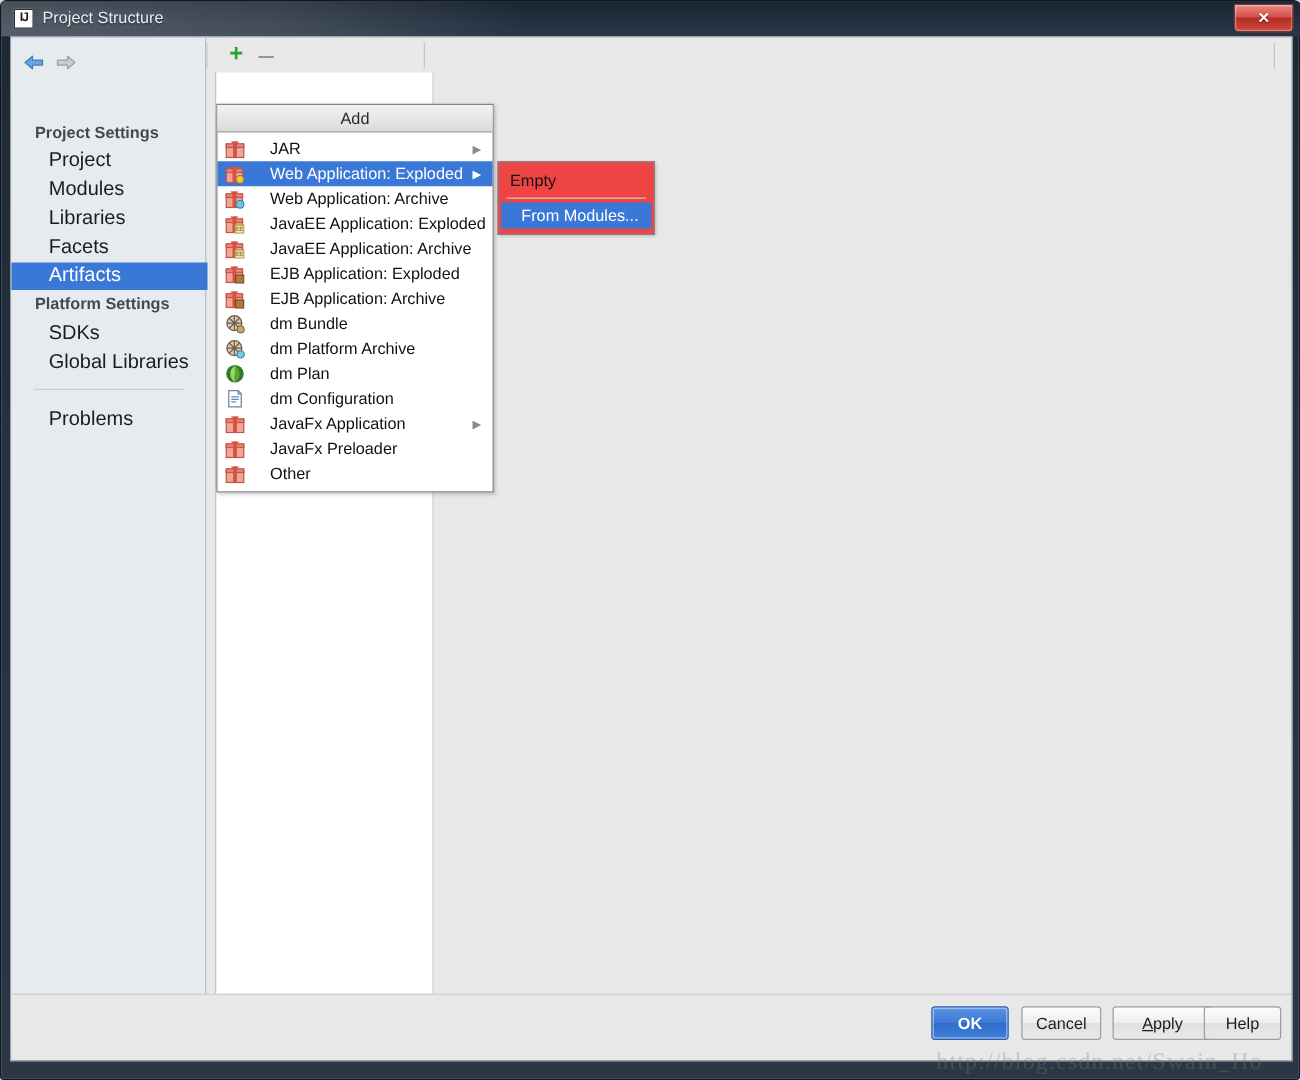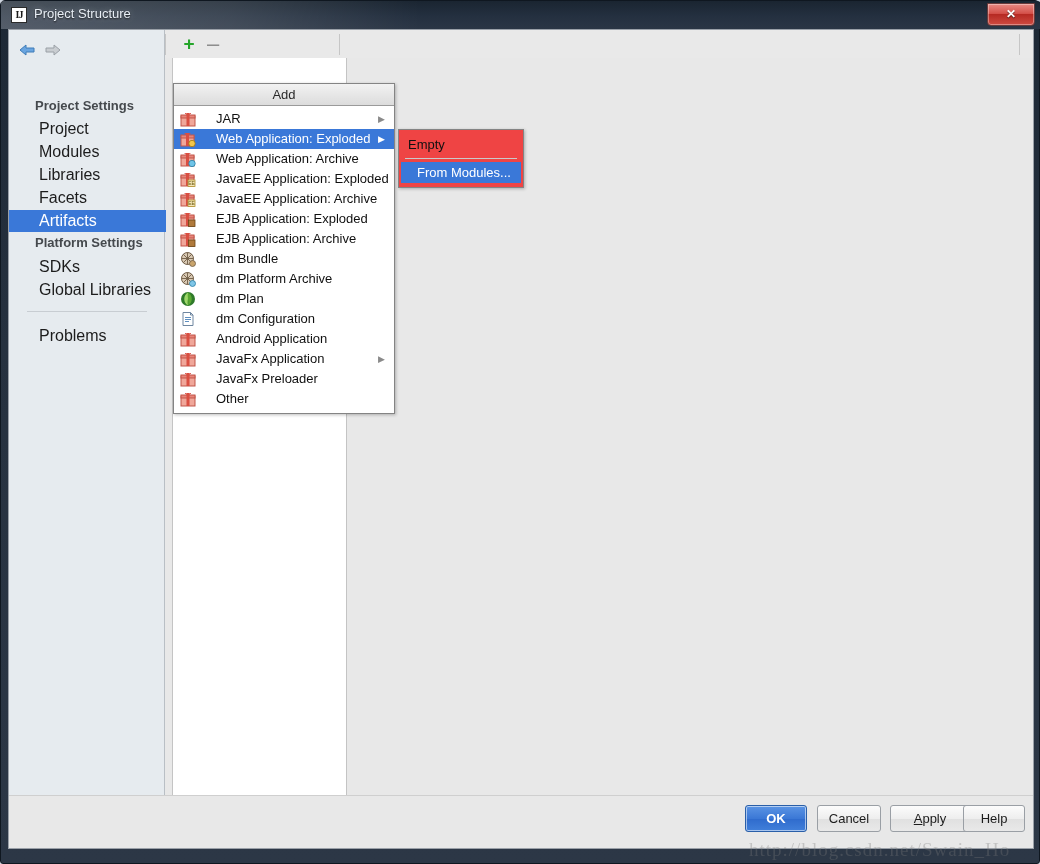--- a/index.html
+++ b/index.html
@@ -37,21 +37,21 @@
   }
   #app-icon {
     position: absolute; left: 10px; top: 6px;
     width: 16px; height: 16px;
     background: #ffffff;
     border: 1px solid #2a2a2a;
     box-sizing: border-box;
     font-size: 10px; font-weight: bold; color: #1a1a1a;
     text-align: center; line-height: 14px;
     letter-spacing: -1px;
-    font-family: Liberation Serif, serif;
+    font-family: Liberation Sans, sans-serif;
   }
   #window-title {
     position: absolute; left: 33px; top: 5px;
     font-size: 13px; color: #e8eef5;
     text-shadow: 0 1px 2px rgba(0,0,0,0.8), 0 0 6px rgba(255,255,255,0.35);
   }
   #close-button {
     position: absolute; right: 6px; top: 2px;
     width: 46px; height: 21px;
     border: 1px solid #6a3a3a;
@@ -89,21 +89,21 @@
     width: 20px; height: 20px;
     cursor: pointer;
   }
   #nav-back { left: 8px; }
   #nav-fwd  { left: 34px; }
 
   .nav-group {
     position: absolute;
     left: 0; width: 152px;
     font-size: 13px; font-weight: bold; color: #45494d;
-    padding-left: 26px;
+    padding-left: 19px;
     box-sizing: border-box;
   }
   .nav-item {
     position: absolute;
     left: 0; width: 156px; height: 22px;
     font-size: 16px; color: #1c1c1c;
     padding-left: 30px;
     box-sizing: border-box;
     line-height: 22px;
     cursor: pointer;
@@ -469,31 +469,20 @@
           <span class="mi-icon">
             <svg width="16" height="16" viewBox="0 0 16 16">
               <path d="M3 1.5 L10.5 1.5 L13 4 L13 14.5 L3 14.5 Z" fill="#ffffff" stroke="#6e86a0" stroke-width="1"></path>
               <path d="M10.5 1.5 L10.5 4 L13 4" fill="none" stroke="#6e86a0" stroke-width="1"></path>
               <path d="M5 6.5 H11 M5 8.5 H11 M5 10.5 H9" stroke="#5e8fc0" stroke-width="1"></path>
             </svg>
           </span>
           <span>dm Configuration</span>
         </div>
 
-        <div class="menu-item">
-          <span class="mi-icon">
-            <svg width="16" height="16" viewBox="0 0 16 16">
-              <rect x="1" y="5" width="14" height="10" fill="#f0a79a" stroke="#c1564a" stroke-width="1"></rect>
-              <rect x="1" y="4" width="14" height="3" fill="#e8857a" stroke="#c1564a" stroke-width="1"></rect>
-              <rect x="6.5" y="2" width="3" height="13" fill="#d94f42"></rect>
-              <path d="M8 4 C5 0 3 3 8 4 C11 0 13 3 8 4Z" fill="#d94f42"></path>
-            </svg>
-          </span>
-          <span>Android Application</span>
-        </div>
 
         <div class="menu-item">
           <span class="mi-icon">
             <svg width="16" height="16" viewBox="0 0 16 16">
               <rect x="1" y="5" width="14" height="10" fill="#f0a79a" stroke="#c1564a" stroke-width="1"></rect>
               <rect x="1" y="4" width="14" height="3" fill="#e8857a" stroke="#c1564a" stroke-width="1"></rect>
               <rect x="6.5" y="2" width="3" height="13" fill="#d94f42"></rect>
               <path d="M8 4 C5 0 3 3 8 4 C11 0 13 3 8 4Z" fill="#d94f42"></path>
             </svg>
           </span>

